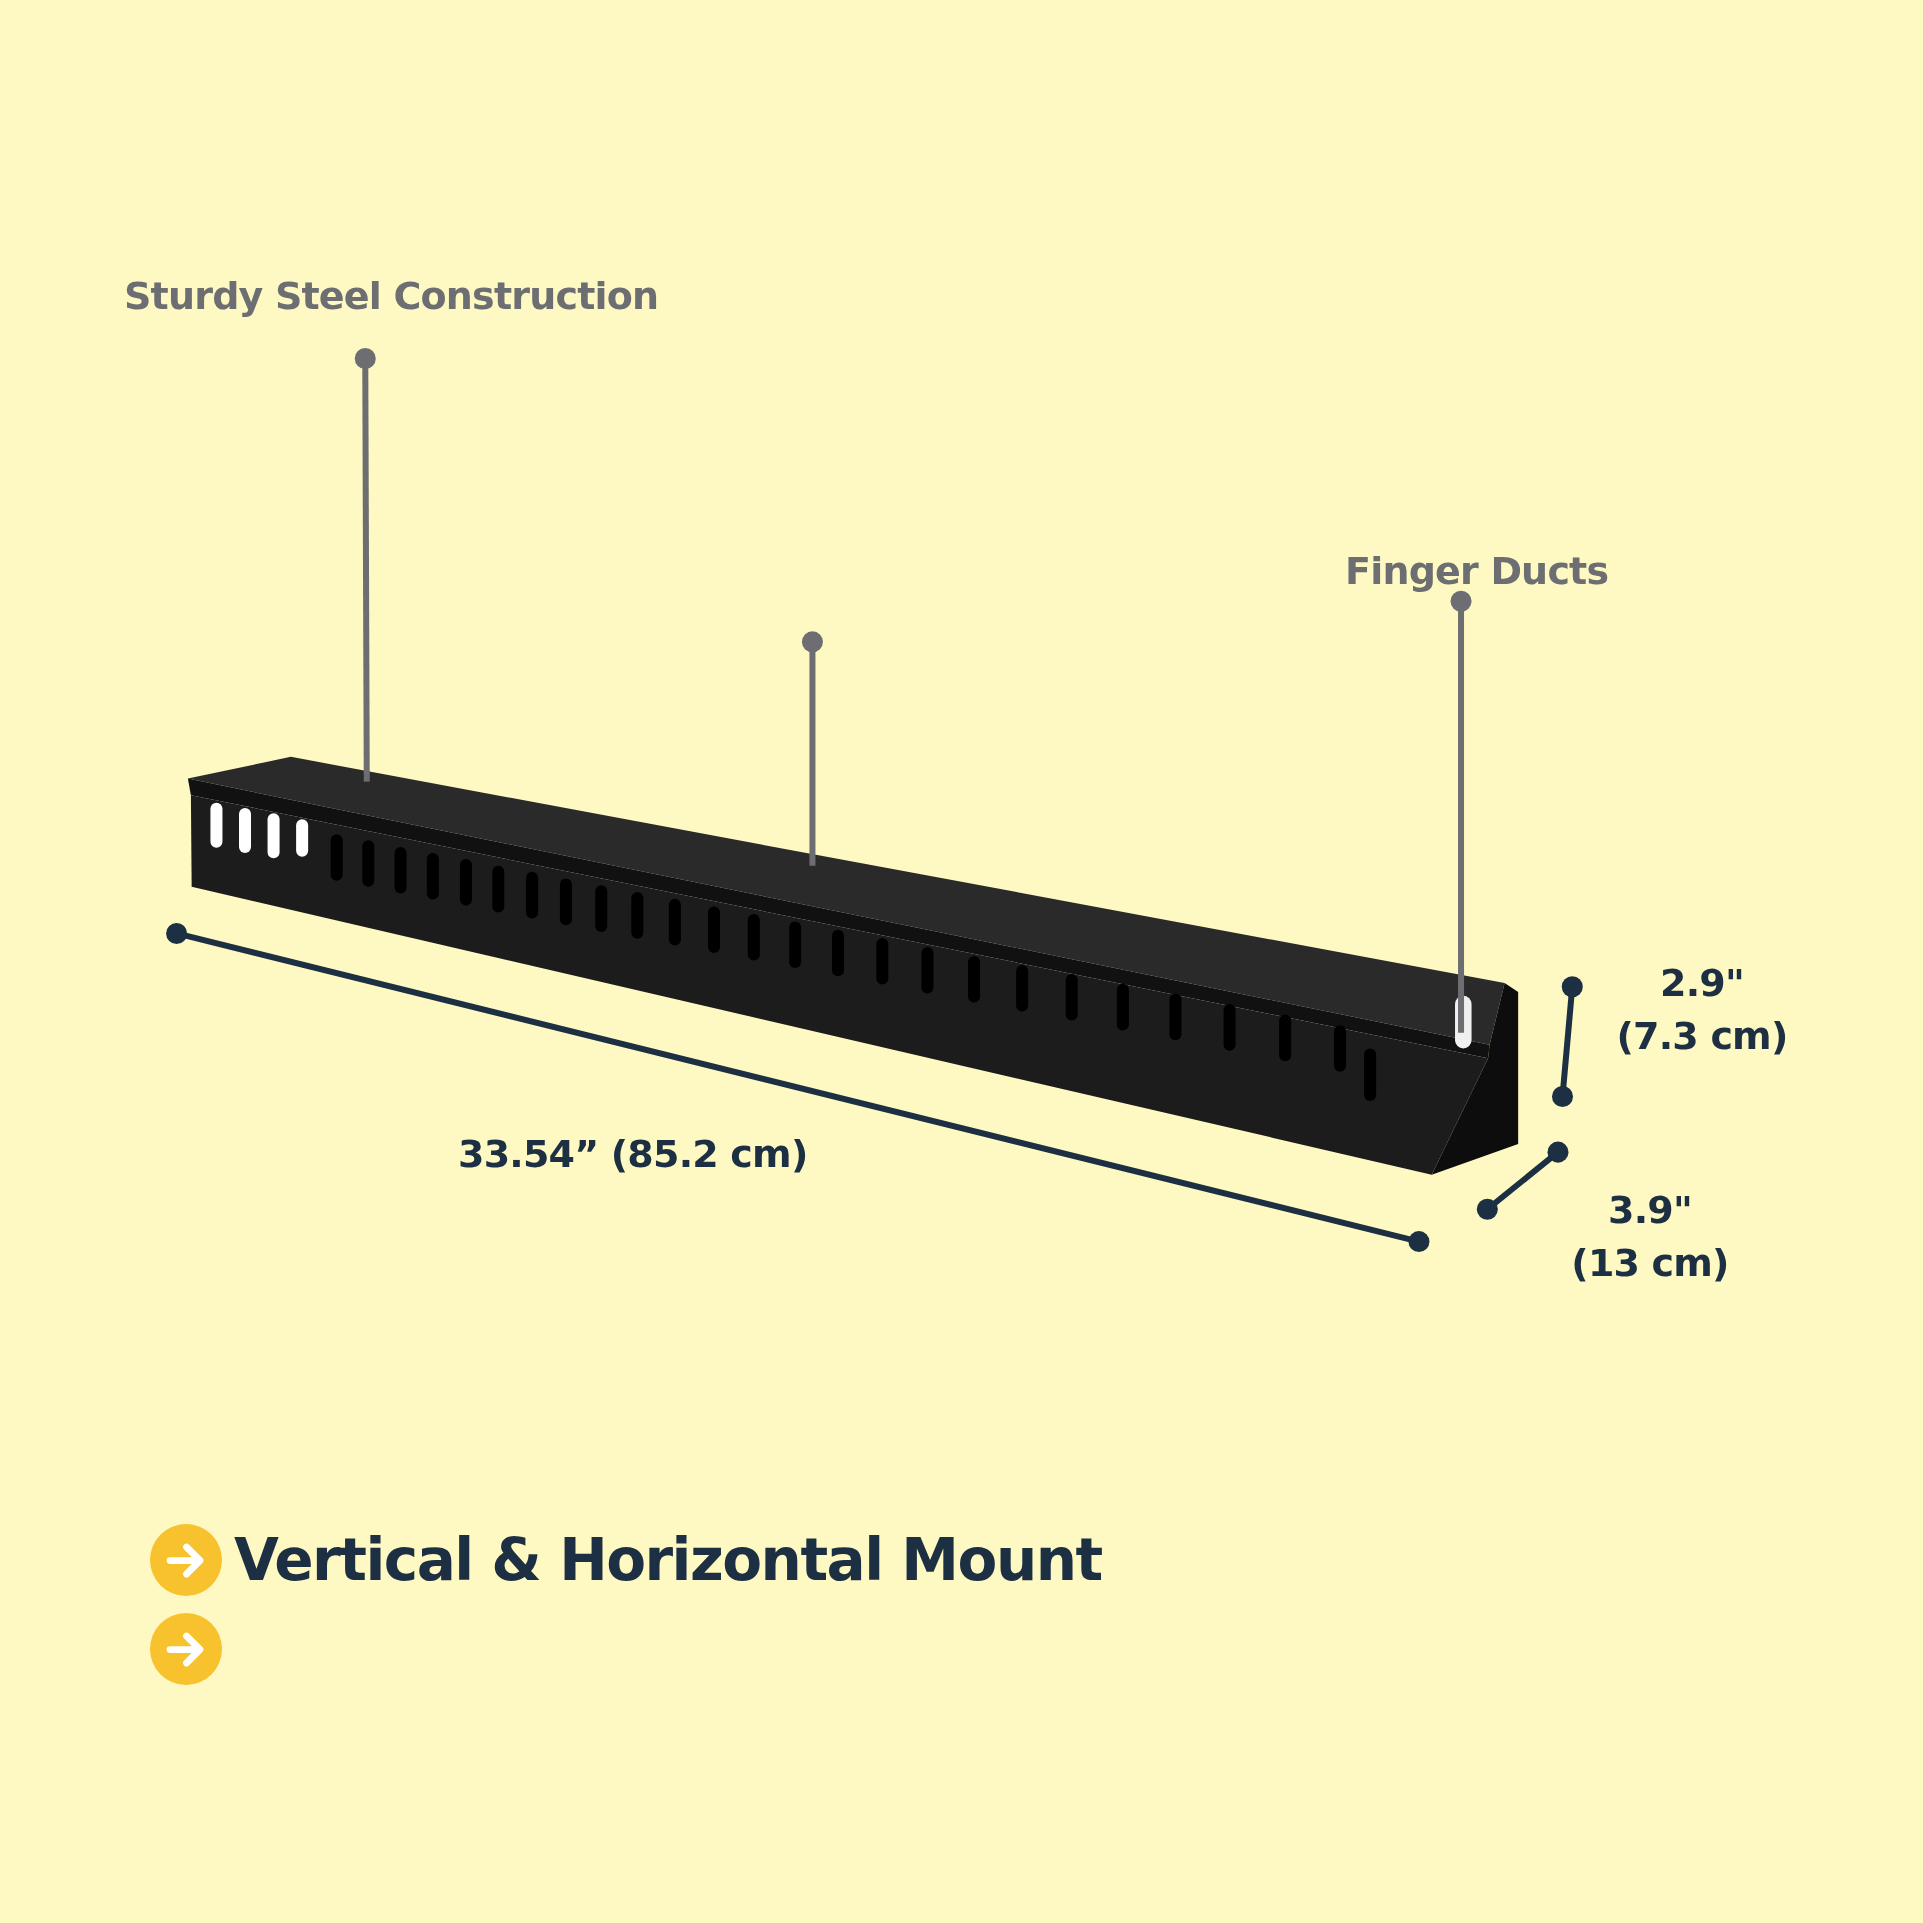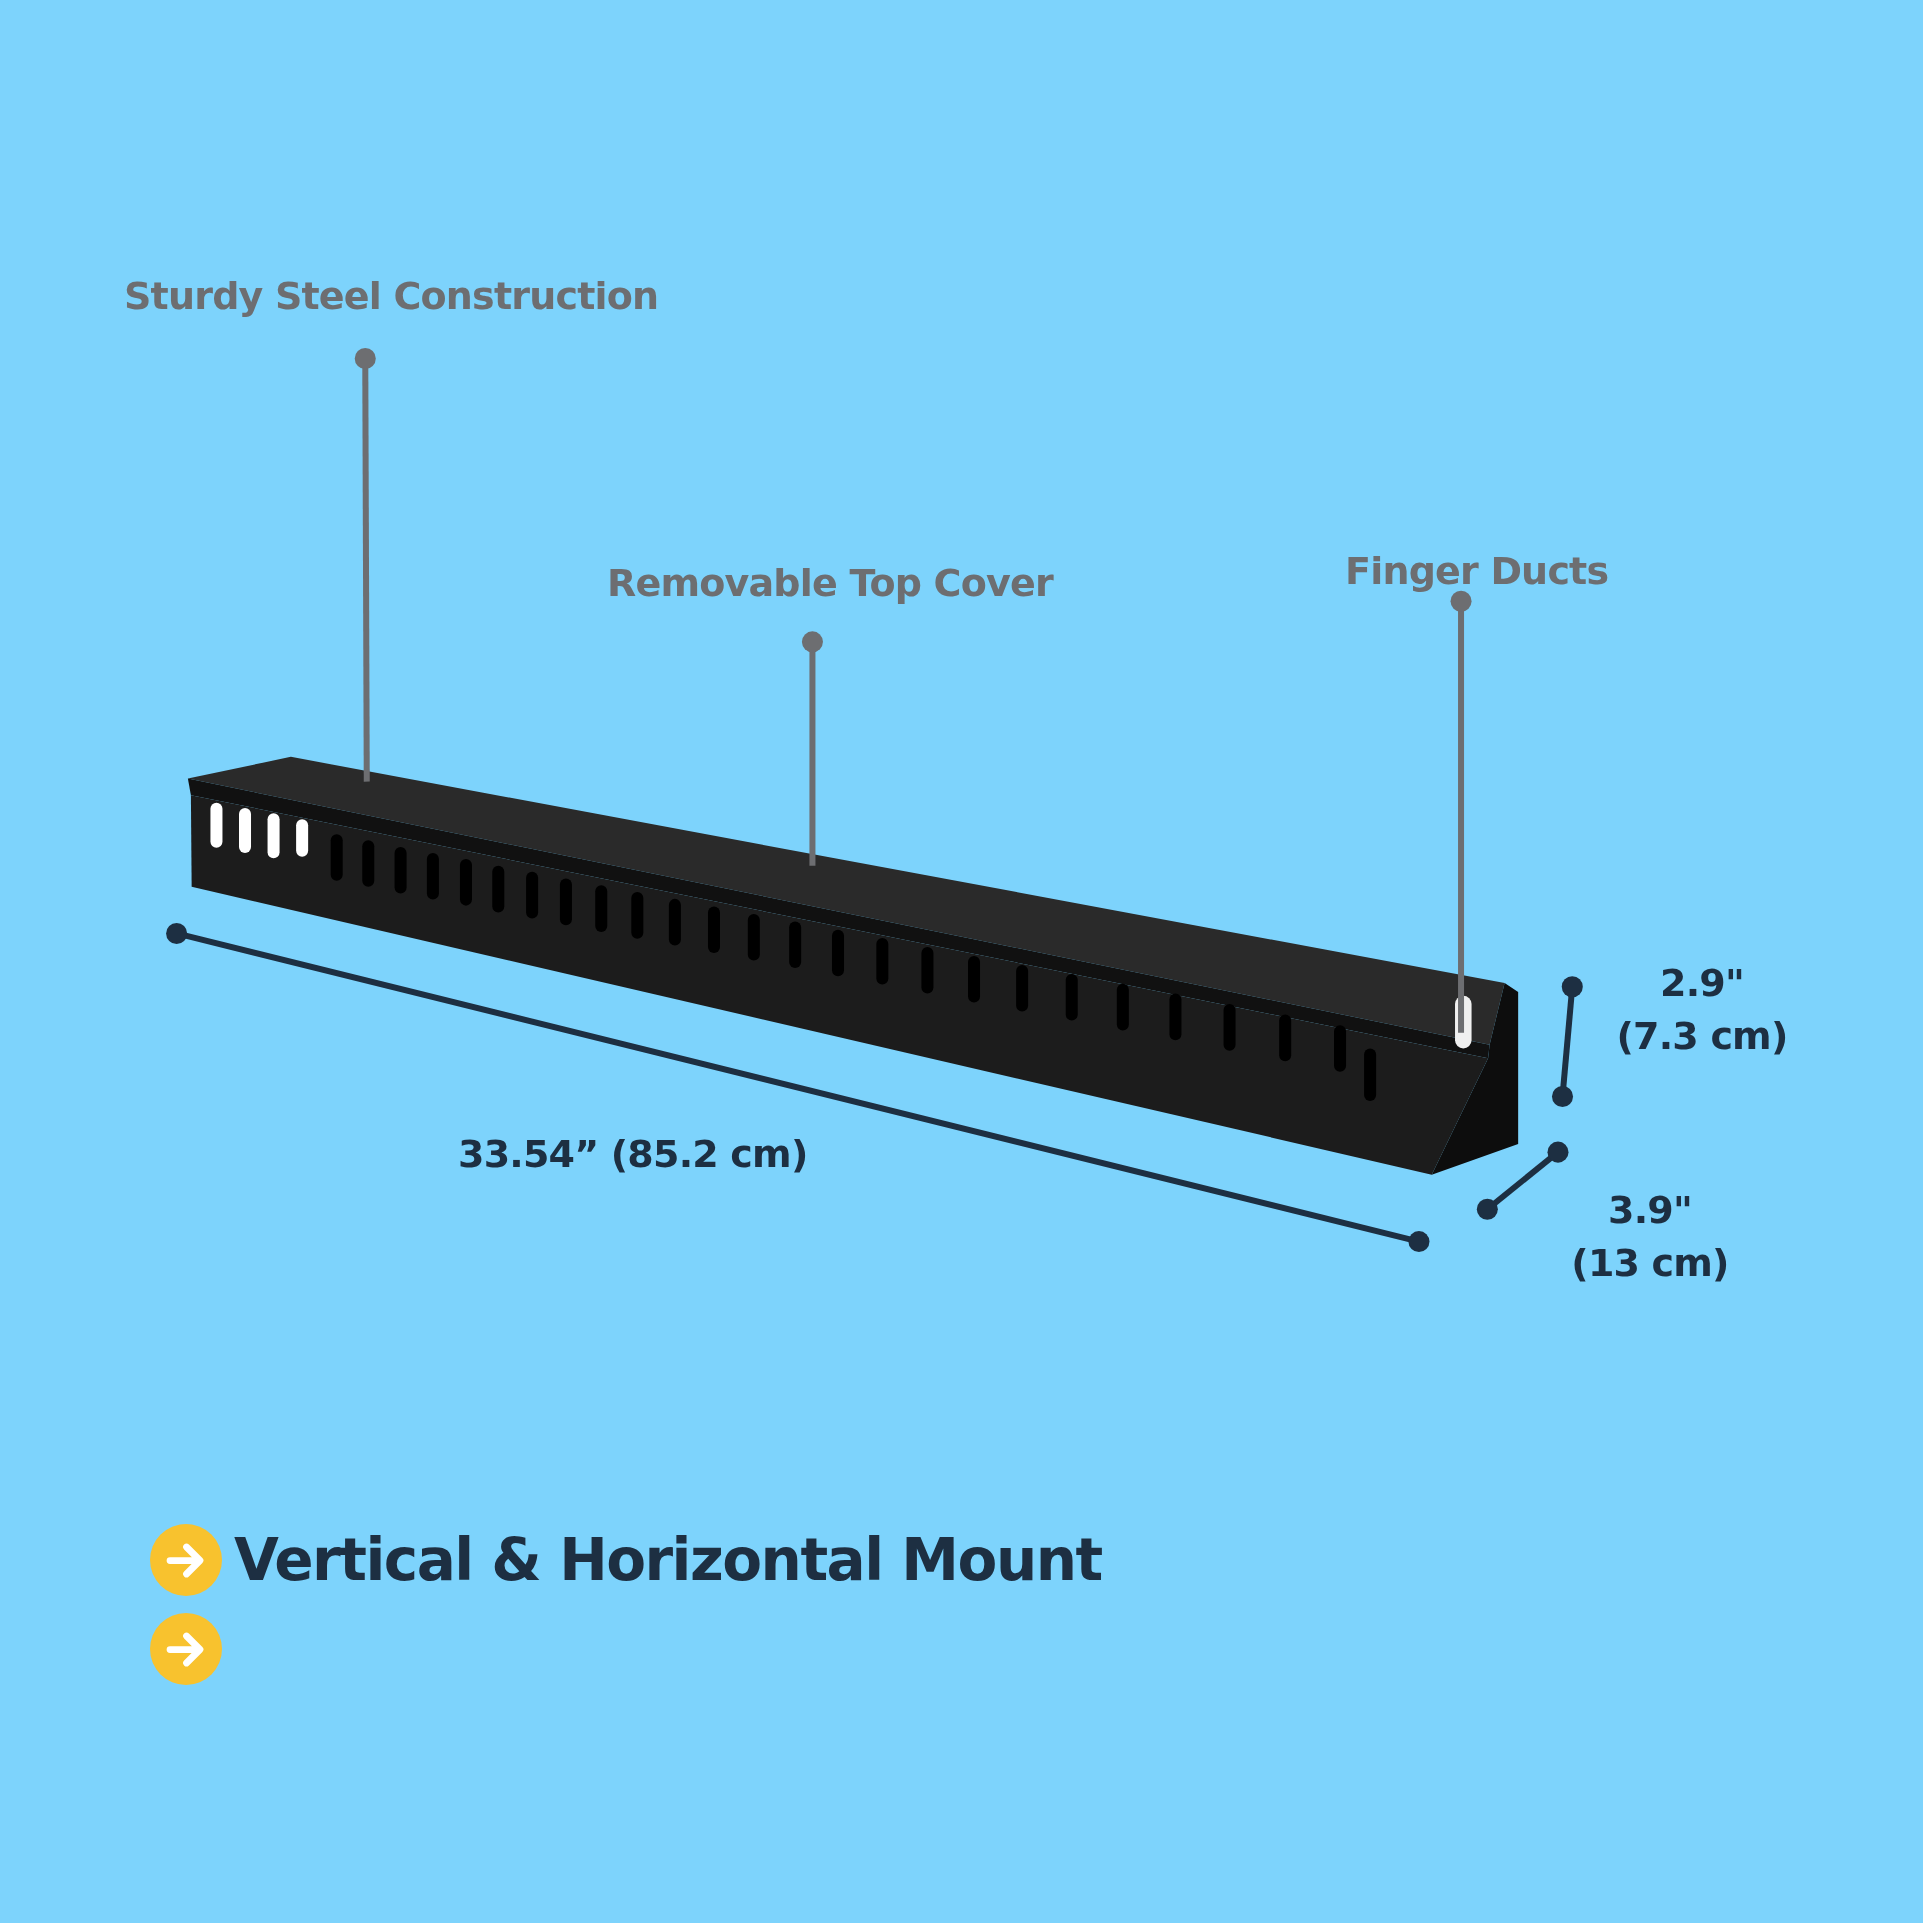--- a/index.html
+++ b/index.html
@@ -1,16 +1,16 @@
 <!DOCTYPE html>
 <html style="font-size:12px"><head>
 <meta charset="utf-8">
 <style>
   html,body{margin:0;padding:0;background:#ffffff;}
-  .canvas{position:relative;width:1924px;height:1924px;background:#7dd3fc;overflow:hidden;font-family:"DejaVu Sans","Liberation Sans",sans-serif;}
+  .canvas{position:relative;width:1924px;height:1924px;background:#fef9c3;overflow:hidden;font-family:"DejaVu Sans","Liberation Sans",sans-serif;}
   .callout{position:absolute;color:#6d6e71;font-weight:bold;font-size:38px;letter-spacing:-0.8px;white-space:nowrap;line-height:1;}
   .dim{position:absolute;color:#1d2f42;font-weight:bold;font-size:38px;white-space:nowrap;line-height:1;text-align:center;letter-spacing:-0.8px;}
   svg.art{position:absolute;left:0;top:0;}
   .feature{position:absolute;left:150px;display:flex;align-items:center;}
   .feature .arrow{width:72px;height:72px;border-radius:50%;background:#f8c22e;display:flex;align-items:center;justify-content:center;margin-right:12px;flex:none;}
   .feature .label{color:#1d2f42;font-weight:bold;font-size:58px;letter-spacing:-1.5px;white-space:nowrap;line-height:1;}
 </style>
 </head>
 <body>
 
@@ -87,21 +87,20 @@
       </g>
       <g>
         <line x1="2073" y1="1533" x2="1979" y2="1609"></line>
         <circle cx="2073" cy="1533" r="14" stroke="none"></circle>
         <circle cx="1979" cy="1609" r="14" stroke="none"></circle>
       </g>
     </g>
   </svg>
 
   <div class="callout" style="left:124px;top:277px;">Sturdy Steel Construction</div>
-  <div class="callout" style="left:607px;top:564px;">Removable Top Cover</div>
   <div class="callout" style="left:1345px;top:528px;margin-top:24px;">Finger Ducts</div>
 
   <div class="dim" style="left:458px;top:1135px;">33.54” (85.2 cm)</div>
   <div class="dim" style="left:1627px;top:964px;width:150px;">2.9"</div>
   <div class="dim" style="left:1608px;top:1017px;width:188px;">(7.3 cm)</div>
   <div class="dim" style="left:1575px;top:1191px;width:150px;">3.9"</div>
   <div class="dim" style="left:1556px;top:1244px;width:188px;">(13 cm)</div>
 
   <div class="feature" style="top:1524px;">
     <span class="arrow">

